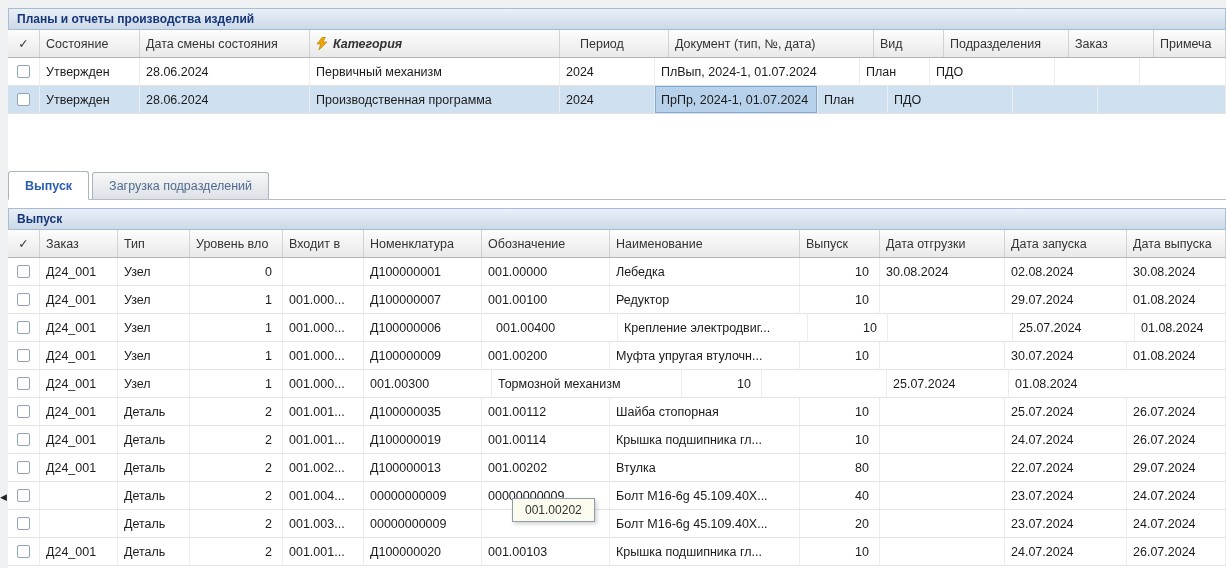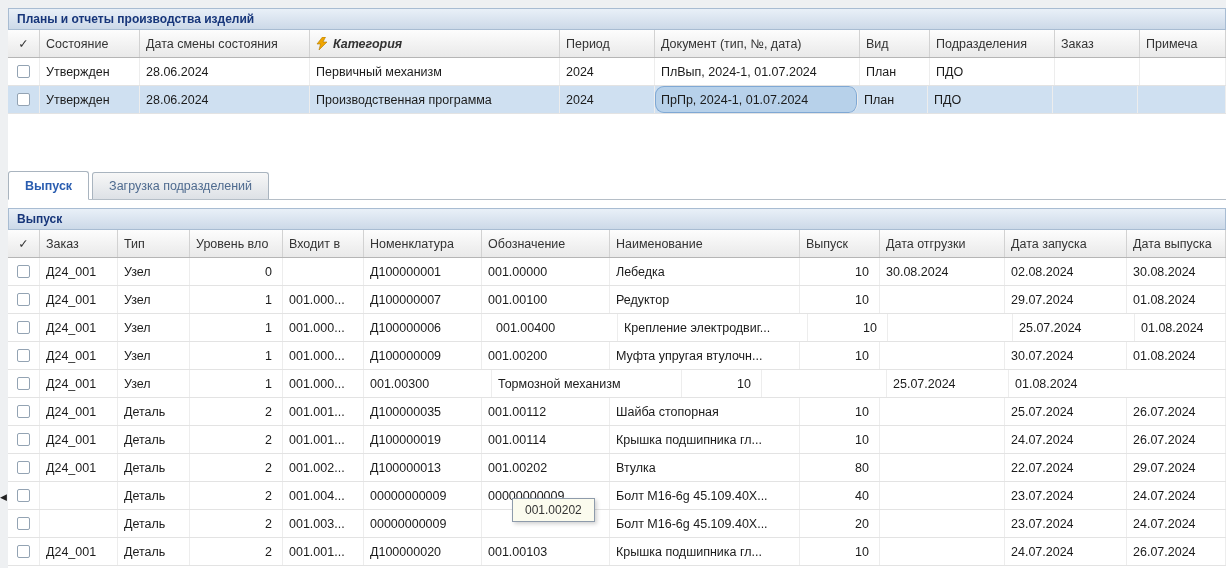--- a/index.html
+++ b/index.html
@@ -63,21 +63,21 @@
             <span class="hlabel">Дата смены состояния</span>
           </div>
           <div class="hcell sorted" style="width: 250px;">
             <span class="sort-icon">
               <svg width="12" height="13" viewBox="0 0 12 13">
                 <path d="M6.5 0 L1 7 H4.5 L3 13 L11 5 H7 L9.5 0 Z" fill="#f0a500" stroke="#b07800" stroke-width="0.6"></path>
               </svg>
             </span>
             <span class="hlabel">Категория</span>
           </div>
-          <div class="hcell" style="width: 95px;">
+          <div class="hcell" style="width: 95px; margin-left: 14px;">
             <span class="hlabel">Период</span>
           </div>
           <div class="hcell" style="width: 205px;">
             <span class="hlabel">Документ (тип, №, дата)</span>
           </div>
           <div class="hcell" style="width: 70px;">
             <span class="hlabel">Вид</span>
           </div>
           <div class="hcell" style="width: 125px;">
             <span class="hlabel">Подразделения</span>
@@ -104,21 +104,21 @@
           <div class="gcell flex"></div>
         </div>
         <div class="grow selected">
           <div class="gcell check-col">
             <span class="checkbox"></span>
           </div>
           <div class="gcell" style="width: 100px;">Утвержден</div>
           <div class="gcell" style="width: 170px;">28.06.2024</div>
           <div class="gcell" style="width: 250px;">Производственная программа</div>
           <div class="gcell" style="width: 95px;">2024</div>
-          <div class="gcell focus-cell" style="width: 203px; border-radius: 9px;">ПрПр, 2024-1, 01.07.2024</div>
+          <div class="gcell focus-cell" style="width: 163px;">ПрПр, 2024-1, 01.07.2024</div>
           <div class="gcell" style="width: 70px;">План</div>
           <div class="gcell" style="width: 125px;">ПДО</div>
           <div class="gcell" style="width: 85px;"></div>
           <div class="gcell flex"></div>
         </div>
       </div>
     <div class="grid-empty"></div>
   </div>
 
   <div class="tabstrip" id="tabstrip">

